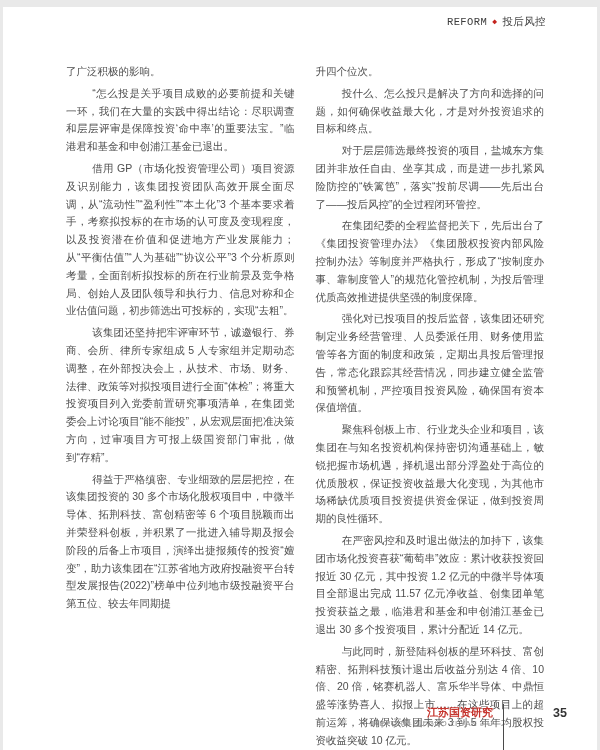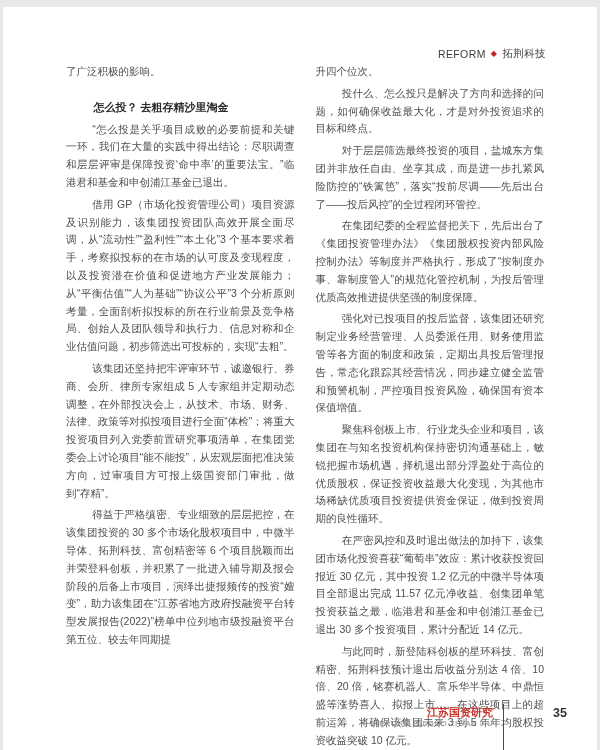--- a/index.html
+++ b/index.html
@@ -8,23 +8,23 @@
     background:#e9e9e9;
     font-family:"Liberation Sans","DejaVu Sans",sans-serif;
     position:relative; overflow:hidden;
   }
   .page {
     position:absolute; top:7px; left:3px; right:3px; bottom:0;
     background:#ffffff;
   }
   
   .header {
-    position:absolute; top:40px; right:51px;
+    position:absolute; top:8px; right:51px;
     font-size:10.5px; color:#3d3d3d; letter-spacing:0.4px;
-    display:flex; align-items:center; gap:5px;
+    display:flex; align-items:center; gap:5px;font-family:Liberation Mono, monospace;
   }
   .header .diamond { color:#c4241f; font-size:8px; line-height:1; }
   
   .content {
     position:absolute; top:52px; left:59px; right:49px;
     display:flex; gap:13px;
   }
   .col { width:237px; }
   .col p {
     margin:4px;
@@ -51,27 +51,26 @@
   .footer-num { font-size:12.5px; color:#333; font-weight:bold; padding-top:2px;margin-left:40px; }
 </style>
 </head>
 <body>
 
 <div class="page">
 
   <div class="header">
     <span>REFORM</span>
     <span class="diamond">◆</span>
-    <span>拓荆科技</span>
+    <span>投后风控</span>
   </div>
 
   <div class="content">
     <div class="col">
         <p class="continuation">了广泛积极的影响。</p>
-        <p class="heading">怎么投？ 去粗存精沙里淘金</p>
         <p class="paragraph">“怎么投是关乎项目成败的必要前提和关键一环，我们在大量的实践中得出结论：尽职调查和层层评审是保障投资‘命中率’的重要法宝。”临港君和基金和申创浦江基金已退出。</p>
         <p class="paragraph">借用 GP（市场化投资管理公司）项目资源及识别能力，该集团投资团队高效开展全面尽调，从“流动性”“盈利性”“本土化”3 个基本要求着手，考察拟投标的在市场的认可度及变现程度，以及投资潜在价值和促进地方产业发展能力；从“平衡估值”“人为基础”“协议公平”3 个分析原则考量，全面剖析拟投标的所在行业前景及竞争格局、创始人及团队领导和执行力、信息对称和企业估值问题，初步筛选出可投标的，实现“去粗”。</p>
         <p class="paragraph">该集团还坚持把牢评审环节，诚邀银行、券商、会所、律所专家组成 5 人专家组并定期动态调整，在外部投决会上，从技术、市场、财务、法律、政策等对拟投项目进行全面“体检”；将重大投资项目列入党委前置研究事项清单，在集团党委会上讨论项目“能不能投”，从宏观层面把准决策方向，过审项目方可报上级国资部门审批，做到“存精”。</p>
         <p class="paragraph">得益于严格缜密、专业细致的层层把控，在该集团投资的 30 多个市场化股权项目中，中微半导体、拓荆科技、富创精密等 6 个项目脱颖而出并荣登科创板，并积累了一批进入辅导期及报会阶段的后备上市项目，演绎出捷报频传的投资“嬗变”，助力该集团在“江苏省地方政府投融资平台转型发展报告(2022)”榜单中位列地市级投融资平台第五位、较去年同期提</p>
       </div>
     <div class="col">
         <p class="continuation">升四个位次。</p>
         <p class="paragraph">投什么、怎么投只是解决了方向和选择的问题，如何确保收益最大化，才是对外投资追求的目标和终点。</p>
         <p class="paragraph">对于层层筛选最终投资的项目，盐城东方集团并非放任自由、坐享其成，而是进一步扎紧风险防控的“铁篱笆”，落实“投前尽调——先后出台了——投后风控”的全过程闭环管控。</p>
         <p class="paragraph">在集团纪委的全程监督把关下，先后出台了《集团投资管理办法》《集团股权投资内部风险控制办法》等制度并严格执行，形成了“按制度办事、靠制度管人”的规范化管控机制，为投后管理优质高效推进提供坚强的制度保障。</p>

